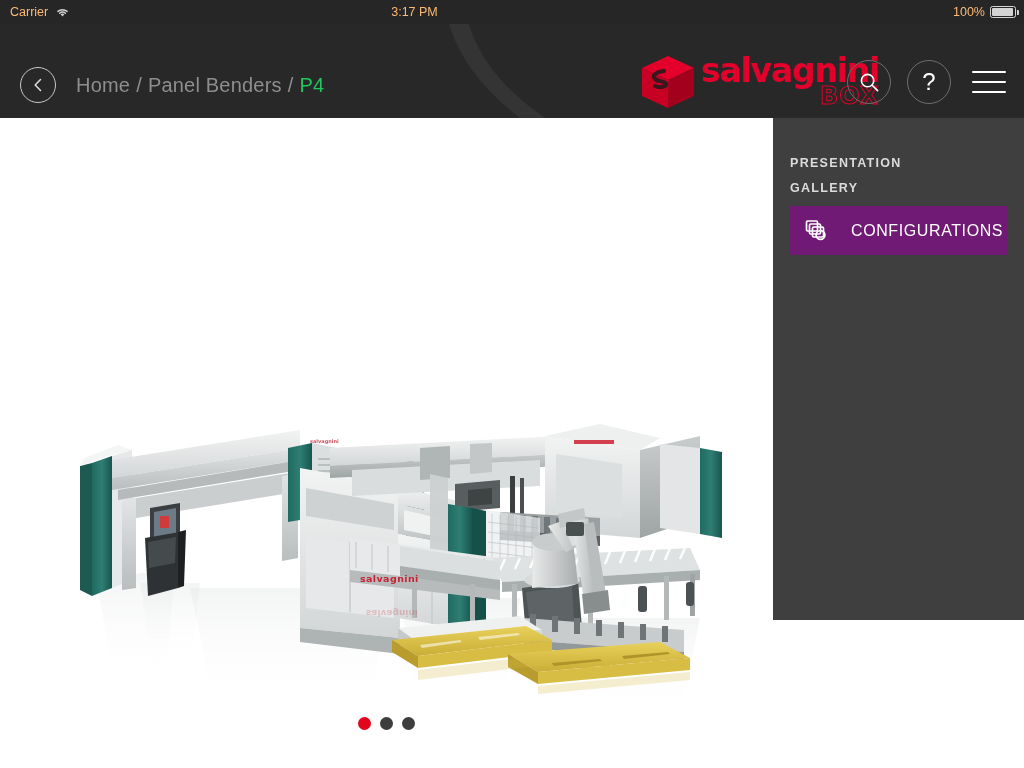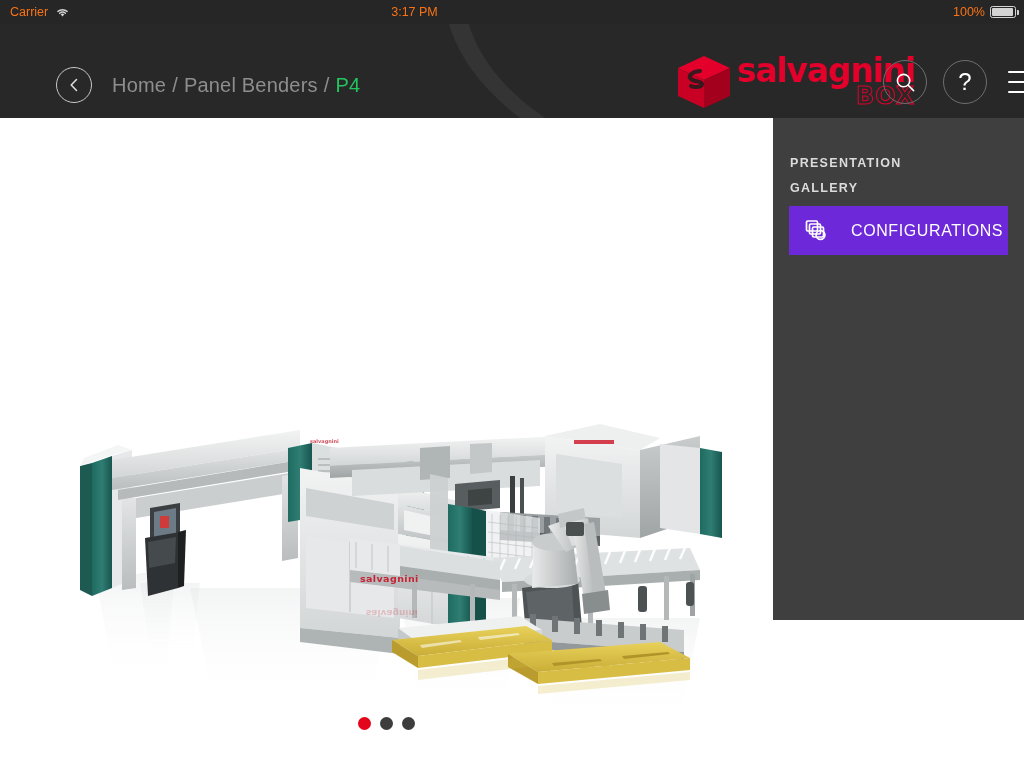--- a/index.html
+++ b/index.html
@@ -7,41 +7,41 @@
     width:1024px; height:768px; overflow:hidden;
     background:#ffffff;
     font-family:"Liberation Sans", sans-serif;
     -webkit-font-smoothing:antialiased;
   }
   #app { position:relative; width:1024px; height:768px; }
 
   
   .statusbar {
     position:absolute; top:0; left:0; width:1024px; height:24px;
-    background:#262626; color:#f97316;
+    background:#262626; color:#fdba74;
     font-size:12.5px; line-height:24px;
   }
   .sb-left { position:absolute; left:10px; top:0; display:flex; align-items:center; gap:7px; height:24px; }
   .sb-center { position:absolute; left:0; width:829px; text-align:center; top:0; height:24px; }
   .sb-right { position:absolute; right:8px; top:0; display:flex; align-items:center; gap:5px; height:24px; }
   .wifi-icon { display:block; }
   .battery {
     width:26px; height:12px; border:1.3px solid #d4d4d4; border-radius:2.5px;
     position:relative; display:inline-block;
   }
   .battery::after {
     content:""; position:absolute; right:-4px; top:3px;
     width:2px; height:5px; background:#d4d4d4; border-radius:0 1px 1px 0;
   }
   .battery .fill { position:absolute; left:1px; top:1px; bottom:1px; width:21px; background:#d4d4d4; border-radius:1px; }
 
   
   .header {
     position:absolute; top:24px; left:0; width:1024px; height:94px;
-    background:#282828; overflow:hidden;padding-left:36px;
+    background:#282828; overflow:hidden;
   }
   .header-arc {
     position:absolute; right:-180px; top:-250px;
     width:760px; height:430px; border-radius:50%;
     background:#343434;
   }
   .header-arc2 {
     position:absolute; right:-140px; top:-230px;
     width:700px; height:395px; border-radius:50%;
     background:#282828;
@@ -104,21 +104,21 @@
   }
   .side-label {
     color:#dcdcdc; font-size:12.5px; font-weight:bold;
     letter-spacing:1.3px; margin-bottom:11px; padding-left:1px;
   }
   .side-btn {
     width:219px; height:49px; display:flex; align-items:center;
     padding-left:14px; cursor:pointer; margin-bottom:30px;
   }
   .side-btn.dark { background:#4c4c4c; }
-  .side-btn.teal { background:#6d28d9; }
+  .side-btn.teal { background:#701a75; }
   .side-btn .ico { width:40px; display:flex; align-items:center; justify-content:flex-start; }
   .side-btn .txt {
     color:#ffffff; font-size:16.5px; letter-spacing:.6px;
     margin-left:8px; white-space:nowrap;
   }
   .side-btn.teal .txt { font-size:16px; }
 </style>
 </head>
 <body>
 

